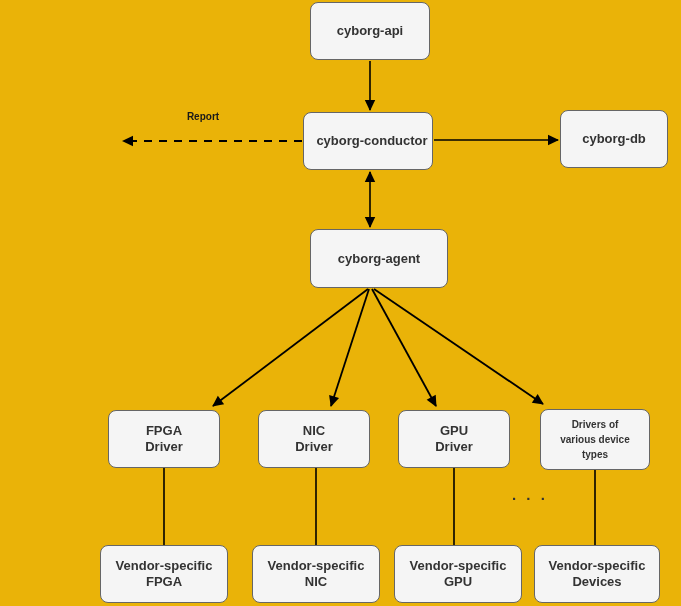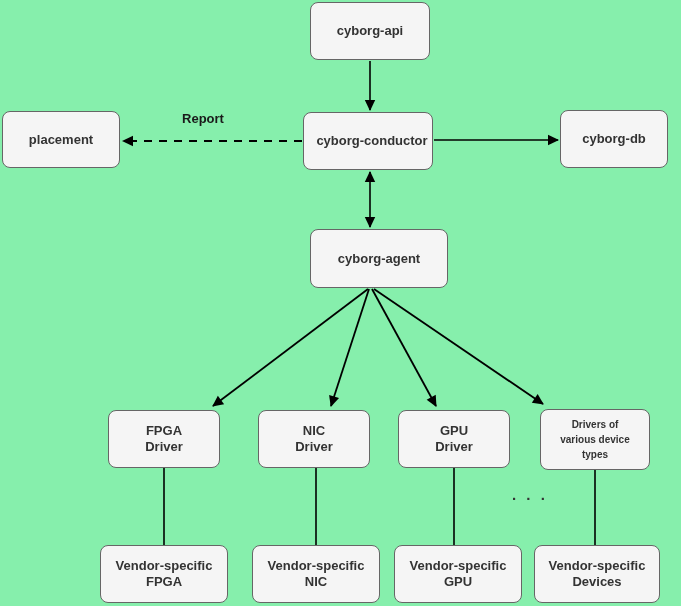--- a/index.html
+++ b/index.html
@@ -1,20 +1,20 @@
 <!DOCTYPE html>
 <html><head>
 <meta charset="utf-8">
 <style>
   html,body{margin:0;padding:0;background:#ffffff;}
   #canvas{
     position:relative;
     width:681px;height:606px;
     font-family:"Liberation Sans","DejaVu Sans",sans-serif;
-    background:#86efac;
+    background:#eab308;
     overflow:hidden;
     text-decoration:underline;
   }
   #wires{position:absolute;left:0;top:0;width:681px;height:606px;}
   .node{
     position:absolute;
     box-sizing:border-box;
     background:#f5f5f5;
     border:1px solid #666666;
     border-radius:8px;
@@ -24,21 +24,21 @@
     font-weight:bold;
     font-size:13px;
     line-height:16px;
   }
   .node .lbl{white-space:pre-line;}
   .node.small{font-size:10px;line-height:15px;}
   .edge-label{
     position:absolute;
     color:#1a1a1a;
     font-weight:bold;
-    font-size:13px;
+    font-size:10px;
     text-align:center;
   }
   .ellipsis{
     position:absolute;
     color:#333333;
     font-weight:bold;
     font-size:15px;
     letter-spacing:3px;
     line-height:10px;
   }
@@ -87,23 +87,20 @@
     <line x1="164" y1="468" x2="164" y2="545" stroke="#000" stroke-width="1.6"></line>
     <line x1="316" y1="468" x2="316" y2="545" stroke="#000" stroke-width="1.6"></line>
     <line x1="454" y1="468" x2="454" y2="545" stroke="#000" stroke-width="1.6"></line>
     <line x1="595" y1="470" x2="595" y2="545" stroke="#000" stroke-width="1.6"></line>
   </svg>
 
   <div class="node" id="n-api">
     <span class="lbl">cyborg-api</span>
   </div>
 
-  <div class="node" id="n-placement">
-    <span class="lbl">placement</span>
-  </div>
 
   <div class="node" id="n-conductor">
     <span class="lbl">cyborg-conductor</span>
   </div>
 
   <div class="node" id="n-db">
     <span class="lbl">cyborg-db</span>
   </div>
 
   <div class="node" id="n-agent">

